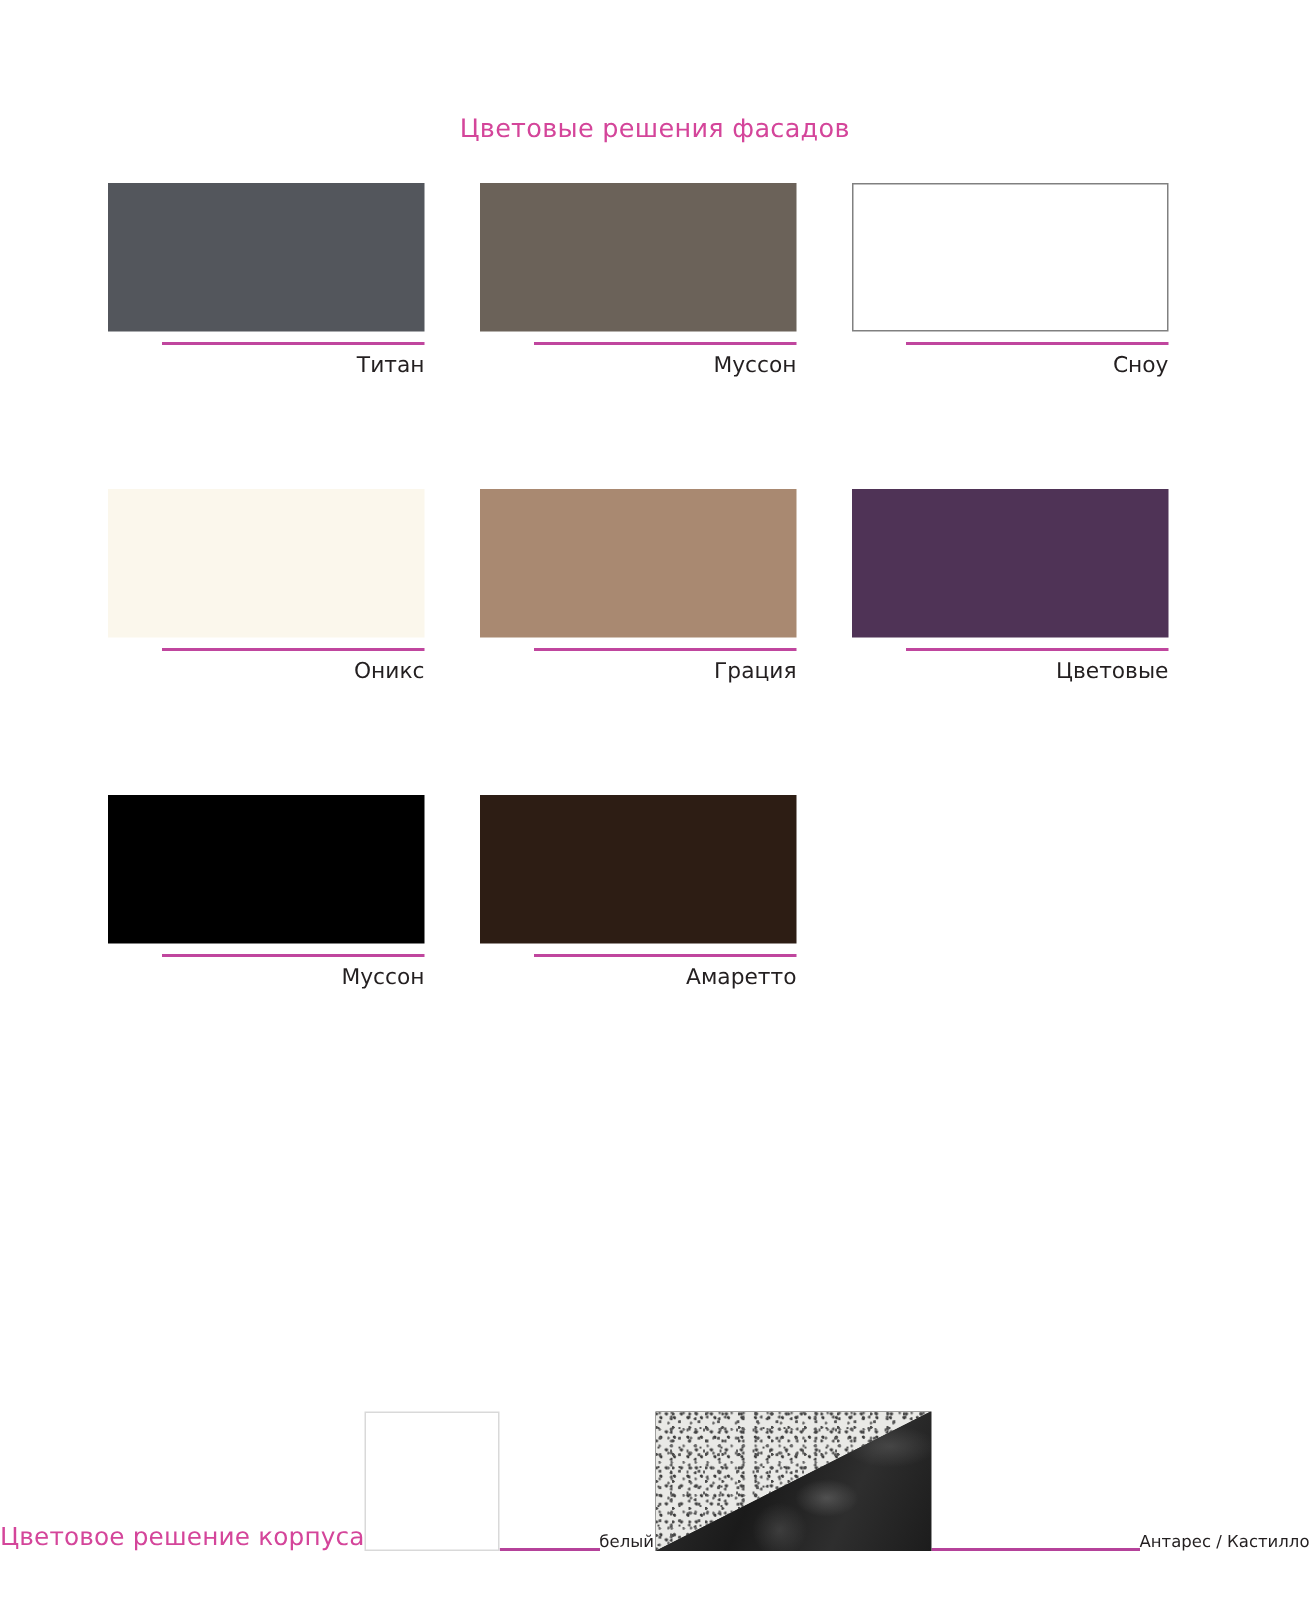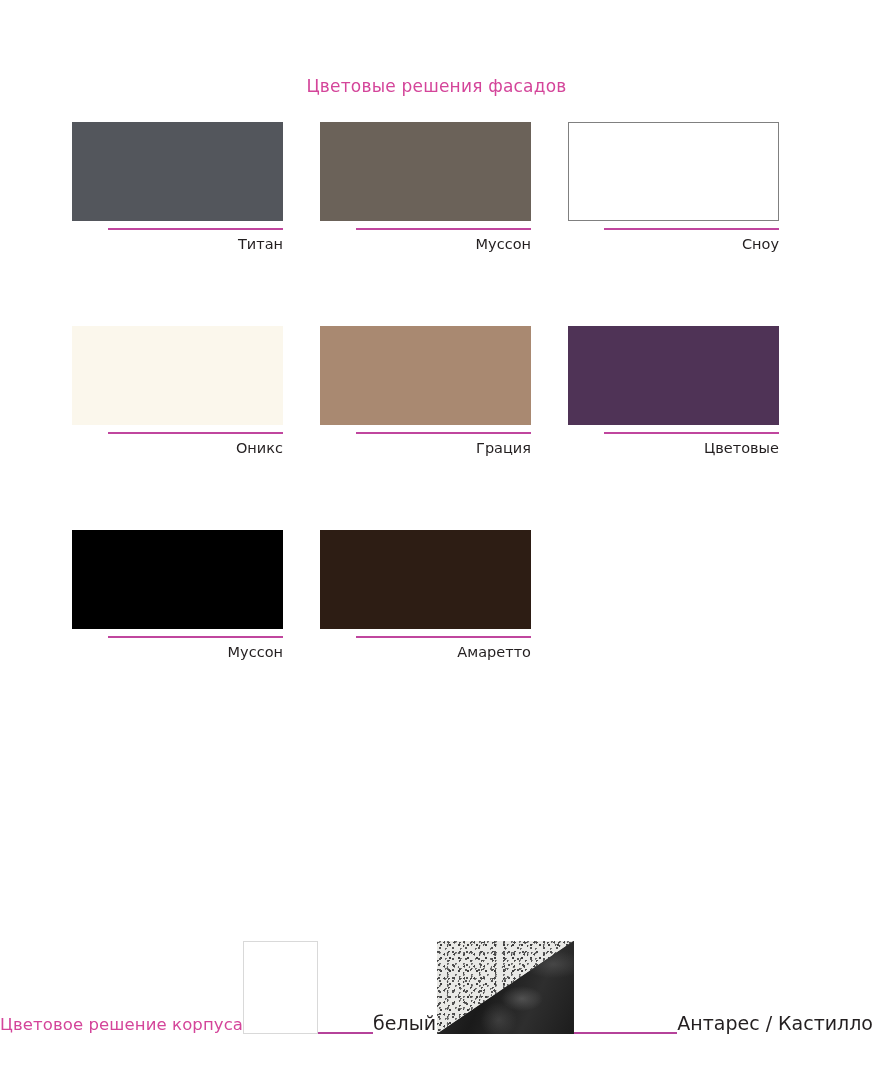--- a/index.html
+++ b/index.html
@@ -119,21 +119,21 @@
     background: #ffffff;
   }
   .bottom-rule {
     width: 160px;
     height: 2px;
     background: #b5429a;
     margin-top: 7px;
   }
   .bottom-label {
     margin-top: 6px;
-    font-size: 19px;
+    font-size: 11px;
     color: #231f20;
     text-align: center;
     white-space: nowrap;
   }
 
   
   .counter-swatch {
     background: #2b2b2b;
   }
   .counter-light {

